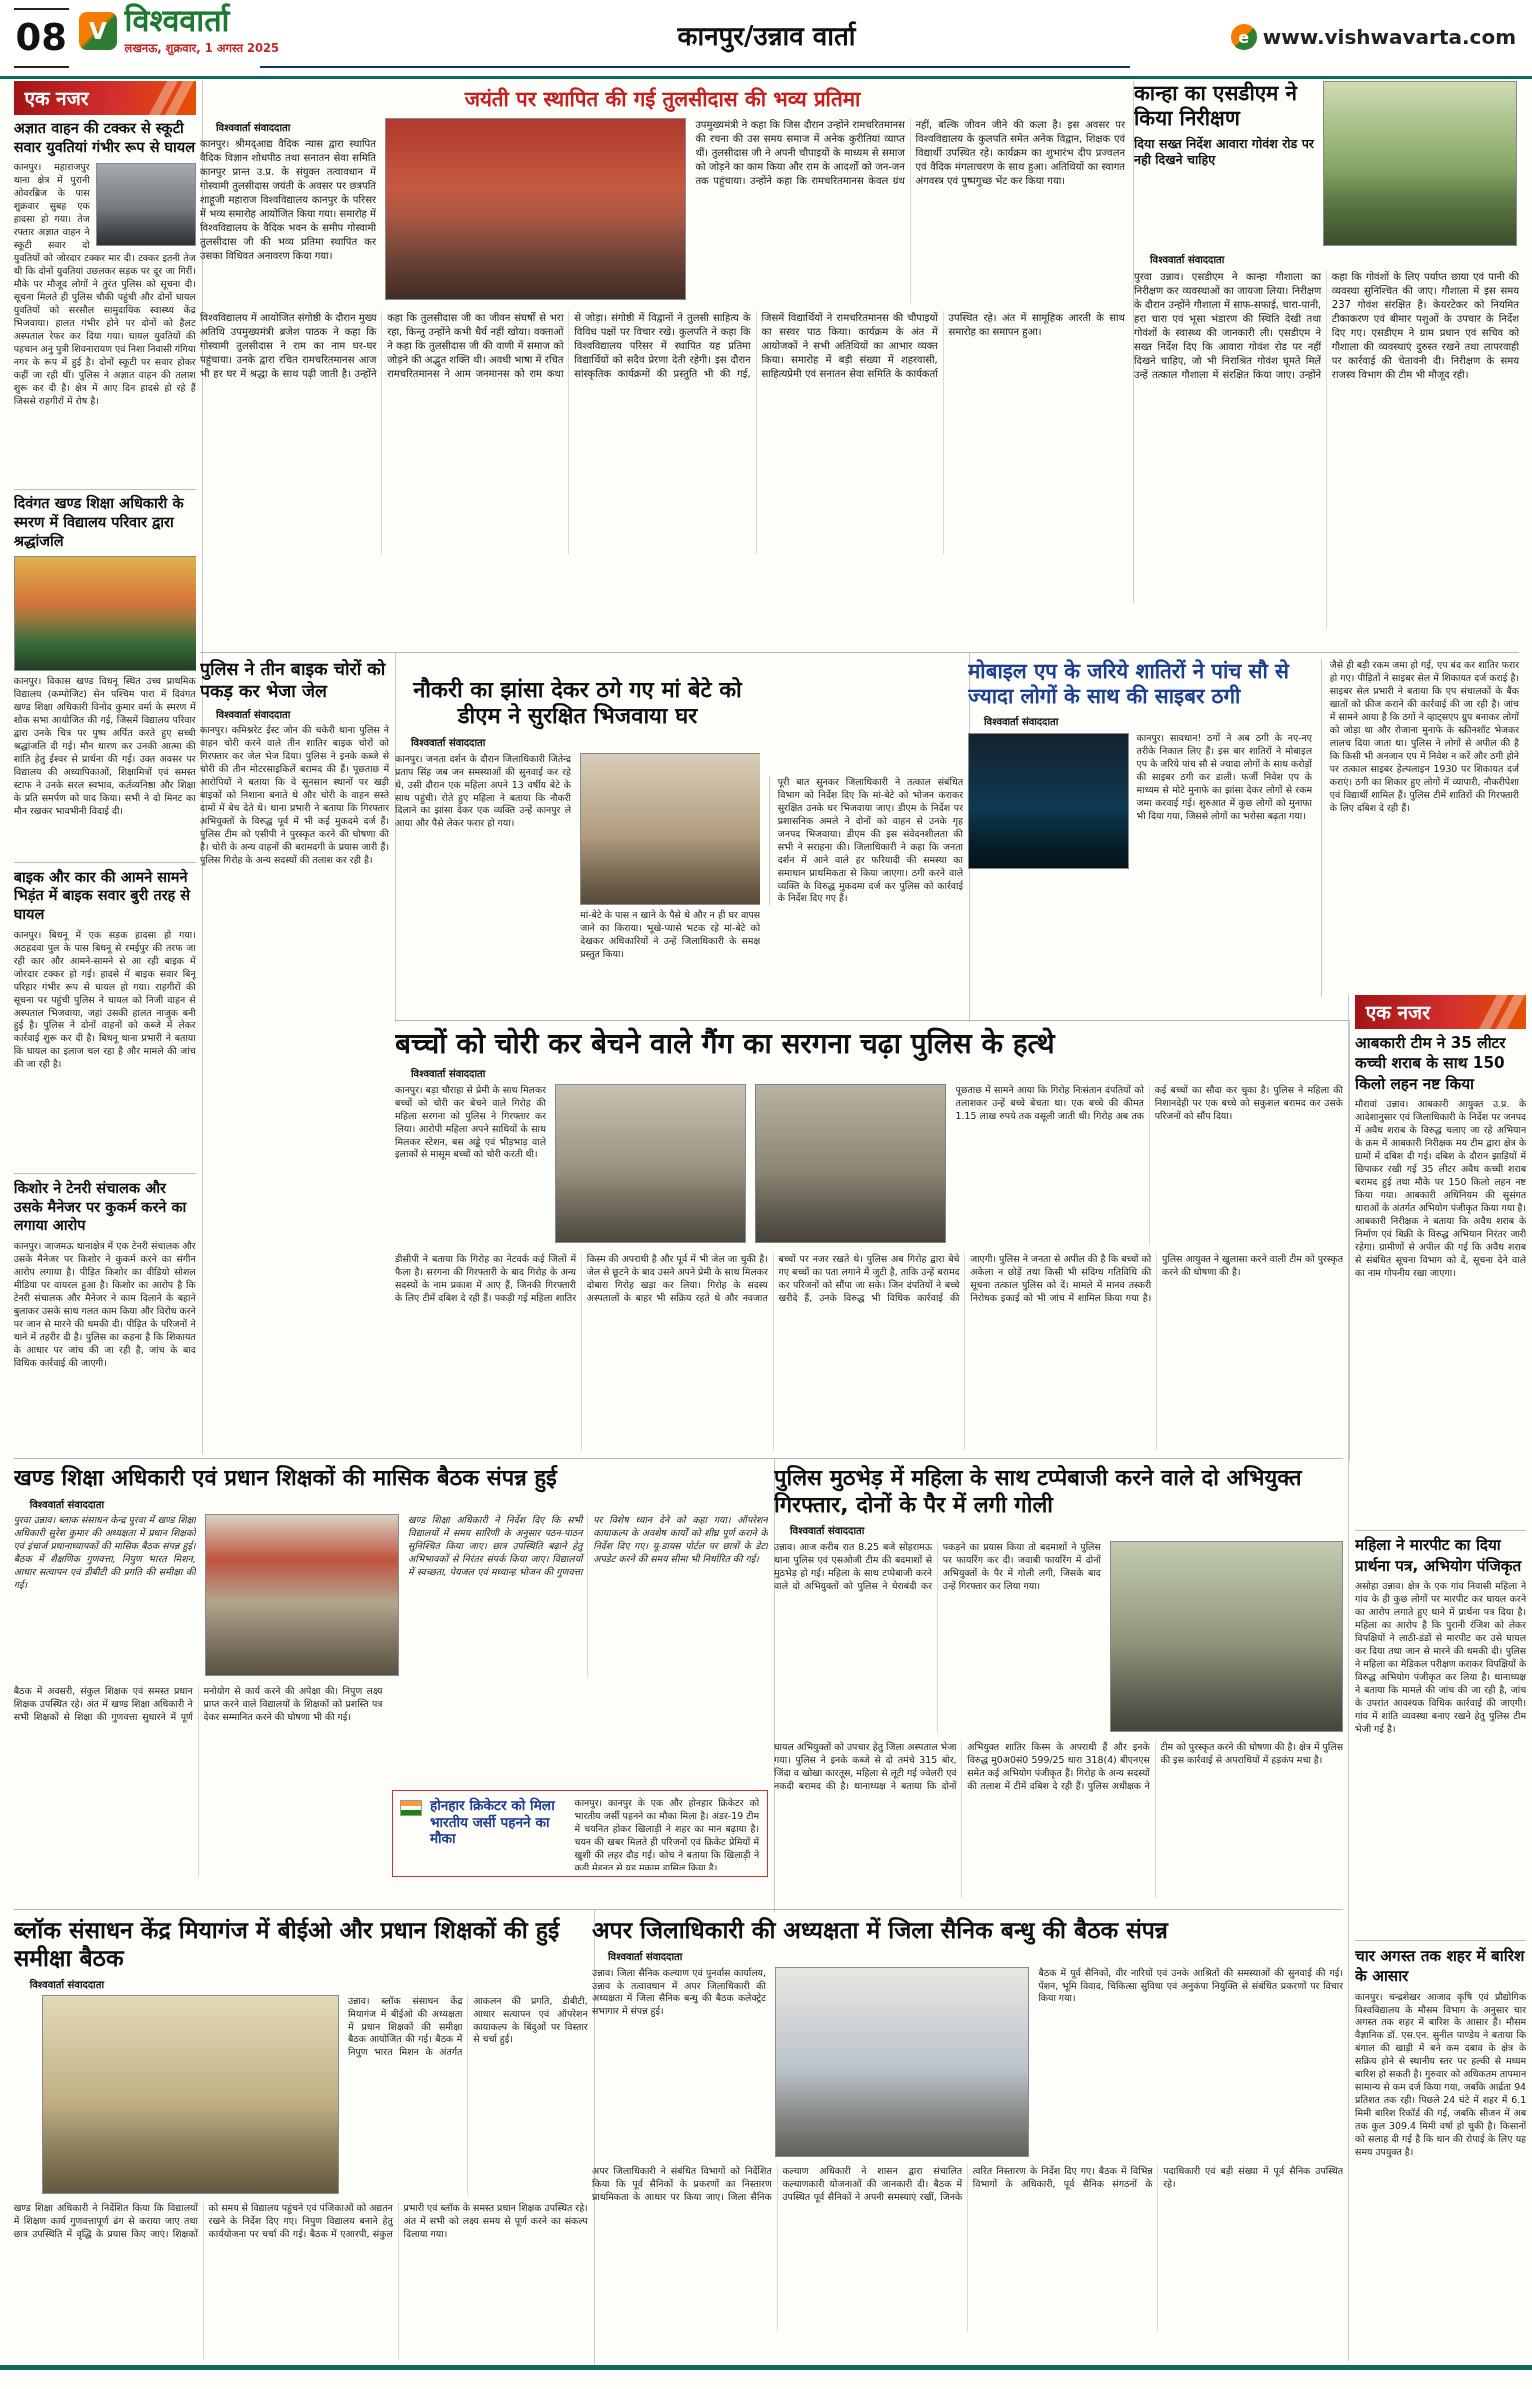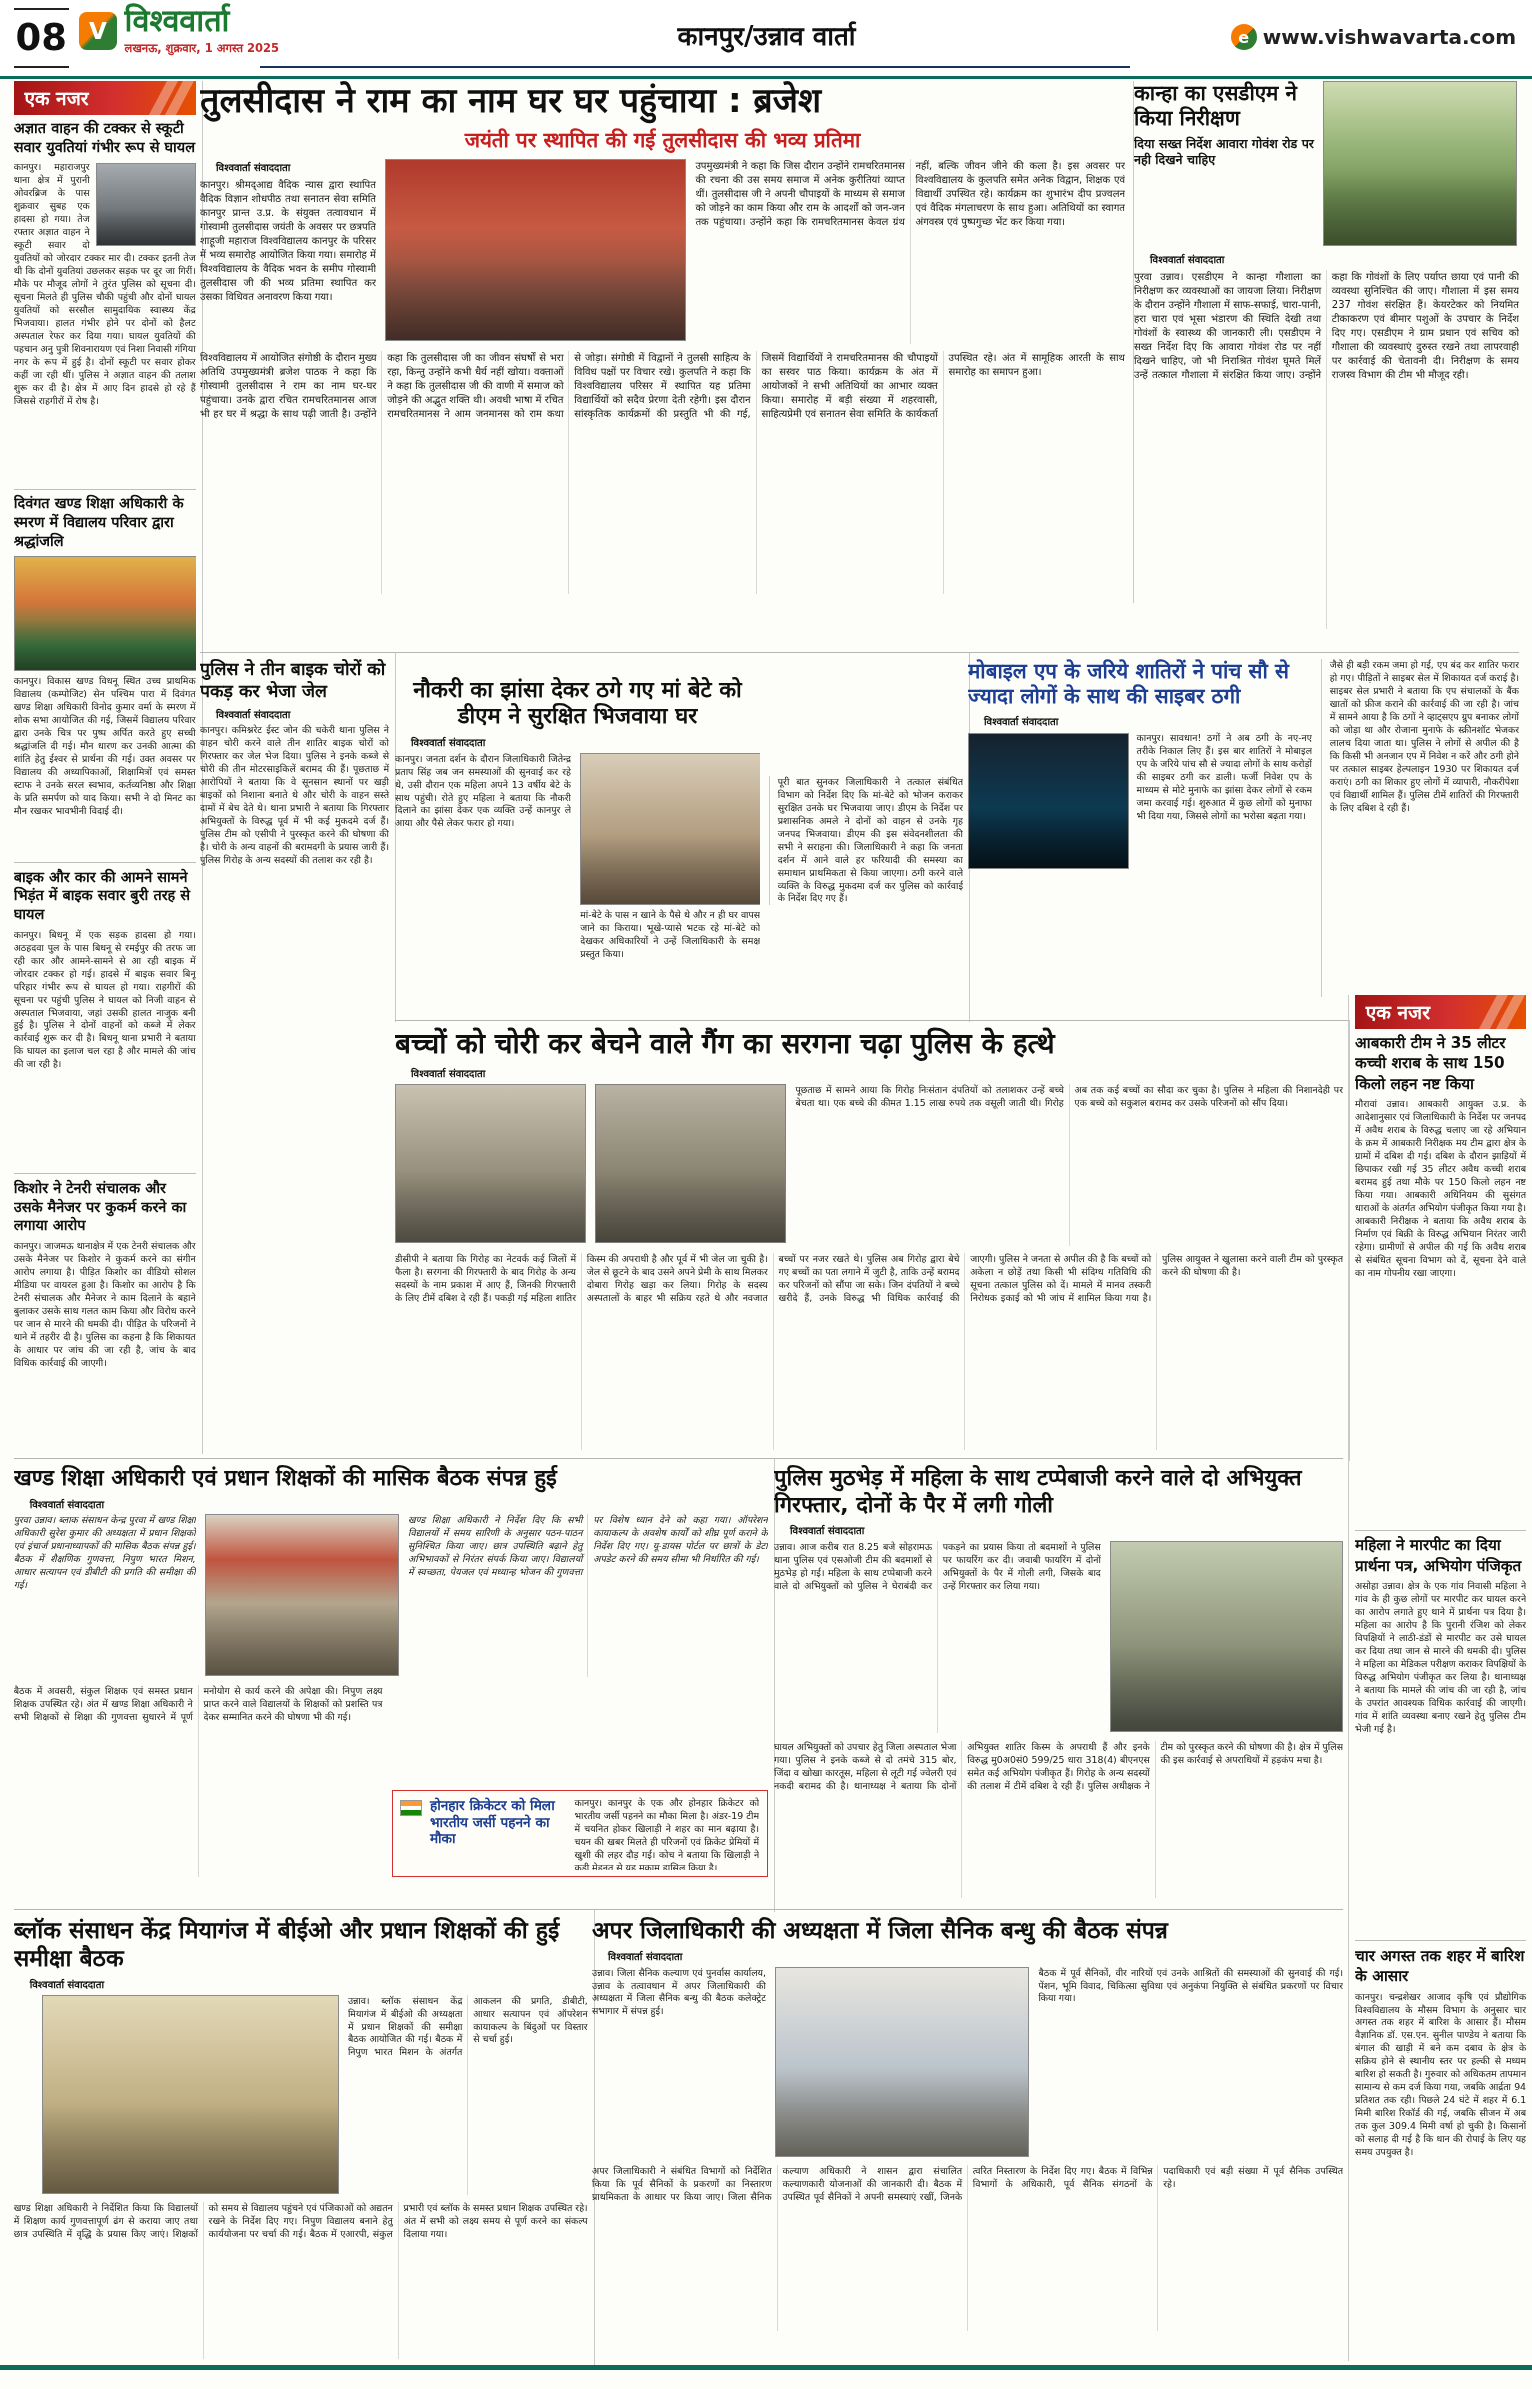--- a/index.html
+++ b/index.html
@@ -108,21 +108,20 @@
       <div class="bt-s">कानपुर। बिधनू में एक सड़क हादसा हो गया। अठहदवा पुल के पास बिधनू से रमईपुर की तरफ जा रही कार और आमने-सामने से आ रही बाइक में जोरदार टक्कर हो गई। हादसे में बाइक सवार बिनू परिहार गंभीर रूप से घायल हो गया। राहगीरों की सूचना पर पहुंची पुलिस ने घायल को निजी वाहन से अस्पताल भिजवाया, जहां उसकी हालत नाजुक बनी हुई है। पुलिस ने दोनों वाहनों को कब्जे में लेकर कार्रवाई शुरू कर दी है। बिधनू थाना प्रभारी ने बताया कि घायल का इलाज चल रहा है और मामले की जांच की जा रही है।</div>
     </div>
 
     <div class="sub-article" style="height:284px;">
       <h3 class="hl hl-xs">किशोर ने टेनरी संचालक और उसके मैनेजर पर कुकर्म करने का लगाया आरोप</h3>
       <div class="bt-s">कानपुर। जाजमऊ थानाक्षेत्र में एक टेनरी संचालक और उसके मैनेजर पर किशोर ने कुकर्म करने का संगीन आरोप लगाया है। पीड़ित किशोर का वीडियो सोशल मीडिया पर वायरल हुआ है। किशोर का आरोप है कि टेनरी संचालक और मैनेजर ने काम दिलाने के बहाने बुलाकर उसके साथ गलत काम किया और विरोध करने पर जान से मारने की धमकी दी। पीड़ित के परिजनों ने थाने में तहरीर दी है। पुलिस का कहना है कि शिकायत के आधार पर जांच की जा रही है, जांच के बाद विधिक कार्रवाई की जाएगी।</div>
     </div>
   </section>
 
   <section class="article br-line" style="left:200px;top:81px;width:925px;height:522px;padding-right:7.6px;">
-    <h2 class="hl hl-xl">तुलसीदास ने राम का नाम घर घर पहुंचाया :  ब्रजेश</h2>
     <div class="sub-red">जयंती पर स्थापित की गई तुलसीदास की भव्य प्रतिमा</div>
     <div class="row" style="height:185px;">
       <div style="width:176px;flex:none;overflow:hidden;">
         <div class="byline">विश्ववार्ता संवाददाता</div>
         <div class="bt">कानपुर। श्रीमद्आद्य वैदिक न्यास द्वारा स्थापित वैदिक विज्ञान शोधपीठ तथा सनातन सेवा समिति कानपुर प्रान्त उ.प्र. के संयुक्त तत्वावधान में गोस्वामी तुलसीदास जयंती के अवसर पर छत्रपति शाहूजी महाराज विश्वविद्यालय कानपुर के परिसर में भव्य समारोह आयोजित किया गया। समारोह में विश्वविद्यालय के वैदिक भवन के समीप गोस्वामी तुलसीदास जी की भव्य प्रतिमा स्थापित कर उसका विधिवत अनावरण किया गया।</div>
       </div>
       <div class="photo ph-event" style="width:299px;height:180px;"></div>
       <div class="bt c2" style="flex:1;overflow:hidden;">उपमुख्यमंत्री ने कहा कि जिस दौरान उन्होंने रामचरितमानस की रचना की उस समय समाज में अनेक कुरीतियां व्याप्त थीं। तुलसीदास जी ने अपनी चौपाइयों के माध्यम से समाज को जोड़ने का काम किया और राम के आदर्शों को जन-जन तक पहुंचाया। उन्होंने कहा कि रामचरितमानस केवल ग्रंथ नहीं, बल्कि जीवन जीने की कला है। इस अवसर पर विश्वविद्यालय के कुलपति समेत अनेक विद्वान, शिक्षक एवं विद्यार्थी उपस्थित रहे। कार्यक्रम का शुभारंभ दीप प्रज्वलन एवं वैदिक मंगलाचरण के साथ हुआ। अतिथियों का स्वागत अंगवस्त्र एवं पुष्पगुच्छ भेंट कर किया गया।</div>
     </div>
     <div class="bt c5" style="height:243px;margin-top:7.6px;overflow:hidden;">विश्वविद्यालय में आयोजित संगोष्ठी के दौरान मुख्य अतिथि उपमुख्यमंत्री ब्रजेश पाठक ने कहा कि गोस्वामी तुलसीदास ने राम का नाम घर-घर पहुंचाया। उनके द्वारा रचित रामचरितमानस आज भी हर घर में श्रद्धा के साथ पढ़ी जाती है। उन्होंने कहा कि तुलसीदास जी का जीवन संघर्षों से भरा रहा, किन्तु उन्होंने कभी धैर्य नहीं खोया। वक्ताओं ने कहा कि तुलसीदास जी की वाणी में समाज को जोड़ने की अद्भुत शक्ति थी। अवधी भाषा में रचित रामचरितमानस ने आम जनमानस को राम कथा से जोड़ा। संगोष्ठी में विद्वानों ने तुलसी साहित्य के विविध पक्षों पर विचार रखे। कुलपति ने कहा कि विश्वविद्यालय परिसर में स्थापित यह प्रतिमा विद्यार्थियों को सदैव प्रेरणा देती रहेगी। इस दौरान सांस्कृतिक कार्यक्रमों की प्रस्तुति भी की गई, जिसमें विद्यार्थियों ने रामचरितमानस की चौपाइयों का सस्वर पाठ किया। कार्यक्रम के अंत में आयोजकों ने सभी अतिथियों का आभार व्यक्त किया। समारोह में बड़ी संख्या में शहरवासी, साहित्यप्रेमी एवं सनातन सेवा समिति के कार्यकर्ता उपस्थित रहे। अंत में सामूहिक आरती के साथ समारोह का समापन हुआ।</div>
@@ -174,20 +173,21 @@
         </div>
       </div>
       <div class="bt-s bl-line" style="flex:1;padding-left:7.6px;overflow:hidden;">जैसे ही बड़ी रकम जमा हो गई, एप बंद कर शातिर फरार हो गए। पीड़ितों ने साइबर सेल में शिकायत दर्ज कराई है। साइबर सेल प्रभारी ने बताया कि एप संचालकों के बैंक खातों को फ्रीज कराने की कार्रवाई की जा रही है। जांच में सामने आया है कि ठगों ने व्हाट्सएप ग्रुप बनाकर लोगों को जोड़ा था और रोजाना मुनाफे के स्क्रीनशॉट भेजकर लालच दिया जाता था। पुलिस ने लोगों से अपील की है कि किसी भी अनजान एप में निवेश न करें और ठगी होने पर तत्काल साइबर हेल्पलाइन 1930 पर शिकायत दर्ज कराएं। ठगी का शिकार हुए लोगों में व्यापारी, नौकरीपेशा एवं विद्यार्थी शामिल हैं। पुलिस टीमें शातिरों की गिरफ्तारी के लिए दबिश दे रही हैं।</div>
     </div>
   </section>
 
   <section class="article bt-line br-line" style="left:395px;top:1020px;width:948px;height:434px;padding-right:6.1px;">
     <h2 class="hl hl-lg">बच्चों को चोरी कर बेचने वाले गैंग का सरगना चढ़ा पुलिस के हत्थे</h2>
     <div class="byline">विश्ववार्ता संवाददाता</div>
     <div class="row" style="height:162px;">
+      <div class="bt-s" style="width:151px;flex:none;overflow:hidden;">कानपुर। बड़ा चौराहा से प्रेमी के साथ मिलकर बच्चों को चोरी कर बेचने वाले गिरोह की महिला सरगना को पुलिस ने गिरफ्तार कर लिया। आरोपी महिला अपने साथियों के साथ मिलकर स्टेशन, बस अड्डे एवं भीड़भाड़ वाले इलाकों से मासूम बच्चों को चोरी करती थी।</div>
       <div class="photo ph-arrest" style="width:189px;height:157px;"></div>
       <div class="photo ph-arrest" style="width:189px;height:157px;filter:brightness(.92);"></div>
       <div class="bt-s c2" style="flex:1;overflow:hidden;">पूछताछ में सामने आया कि गिरोह निःसंतान दंपतियों को तलाशकर उन्हें बच्चे बेचता था। एक बच्चे की कीमत 1.15 लाख रुपये तक वसूली जाती थी। गिरोह अब तक कई बच्चों का सौदा कर चुका है। पुलिस ने महिला की निशानदेही पर एक बच्चे को सकुशल बरामद कर उसके परिजनों को सौंप दिया।</div>
     </div>
     <div class="bt-s c5" style="height:197px;margin-top:7.6px;overflow:hidden;">डीसीपी ने बताया कि गिरोह का नेटवर्क कई जिलों में फैला है। सरगना की गिरफ्तारी के बाद गिरोह के अन्य सदस्यों के नाम प्रकाश में आए हैं, जिनकी गिरफ्तारी के लिए टीमें दबिश दे रही हैं। पकड़ी गई महिला शातिर किस्म की अपराधी है और पूर्व में भी जेल जा चुकी है। जेल से छूटने के बाद उसने अपने प्रेमी के साथ मिलकर दोबारा गिरोह खड़ा कर लिया। गिरोह के सदस्य अस्पतालों के बाहर भी सक्रिय रहते थे और नवजात बच्चों पर नजर रखते थे। पुलिस अब गिरोह द्वारा बेचे गए बच्चों का पता लगाने में जुटी है, ताकि उन्हें बरामद कर परिजनों को सौंपा जा सके। जिन दंपतियों ने बच्चे खरीदे हैं, उनके विरुद्ध भी विधिक कार्रवाई की जाएगी। पुलिस ने जनता से अपील की है कि बच्चों को अकेला न छोड़ें तथा किसी भी संदिग्ध गतिविधि की सूचना तत्काल पुलिस को दें। मामले में मानव तस्करी निरोधक इकाई को भी जांच में शामिल किया गया है। पुलिस आयुक्त ने खुलासा करने वाली टीम को पुरस्कृत करने की घोषणा की है।</div>
   </section>
 
   <section class="article bl-line" style="left:1348px;top:995px;width:171px;height:1366px;padding-left:6.1px;">
     <div class="eknazar">एक नजर</div>
 

